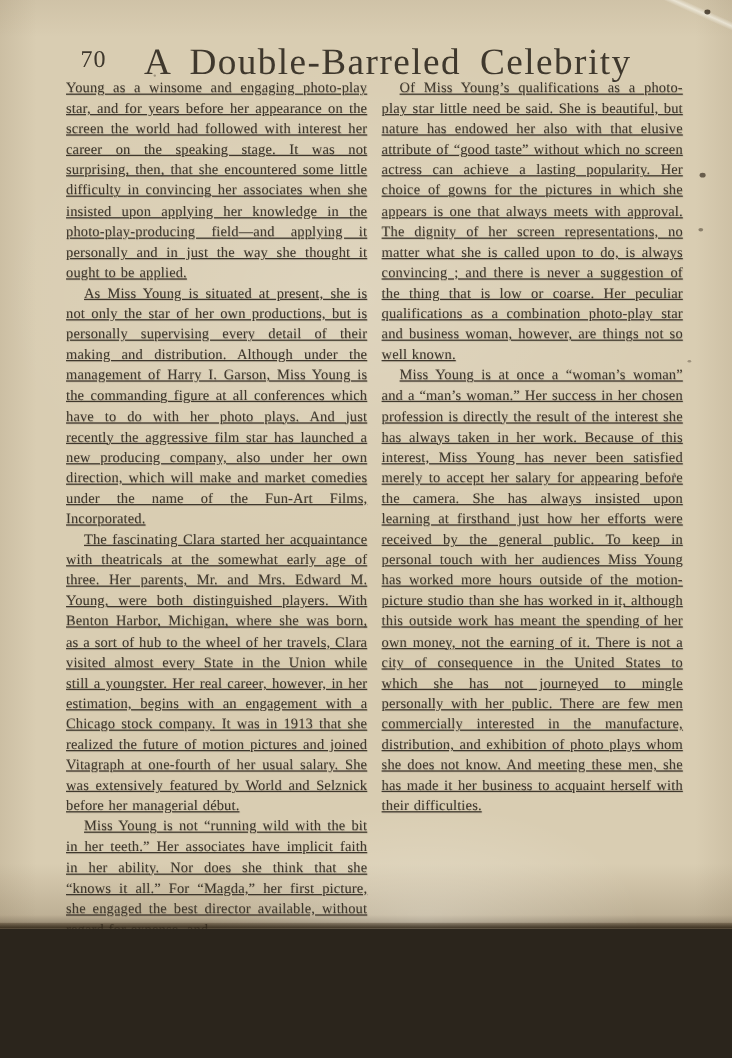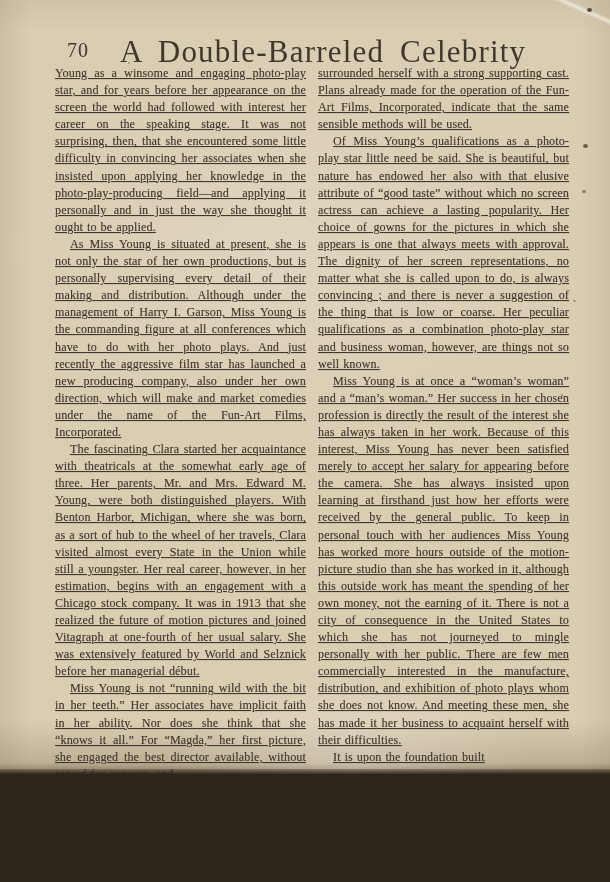--- a/index.html
+++ b/index.html
@@ -84,21 +84,19 @@
   <div class="page-title">A Double-Barreled Celebrity</div>
 
   <div class="columns">
     <div class="col col-left">
         <p>Young as a winsome and engaging photo-play star, and for years before her appearance on the screen the world had followed with interest her career on the speaking stage.  It was not surprising, then, that she encountered some little difficulty in convincing her associates when she insisted upon applying her knowledge in the photo-play-producing field—and applying it personally and in just the way she thought it ought to be applied.</p>
         <p class="indent">As Miss Young is situated at present, she is not only the star of her own productions, but is personally supervising every detail of their making and distribution.  Although under the management of Harry I. Garson, Miss Young is the commanding figure at all conferences which have to do with her photo plays.  And just recently the aggressive film star has launched a new producing company, also under her own direction, which will make and market comedies under the name of the Fun-Art Films, Incorporated.</p>
         <p class="indent">The fascinating Clara started her acquaintance with theatricals at the somewhat early age of three.  Her parents, Mr. and Mrs. Edward M. Young, were both distinguished players.  With Benton Harbor, Michigan, where she was born, as a sort of hub to the wheel of her travels, Clara visited almost every State in the Union while still a youngster.  Her real career, however, in her estimation, begins with an engagement with a Chicago stock company.  It was in 1913 that she realized the future of motion pictures and joined Vitagraph at one-fourth of her usual salary.  She was extensively featured by World and Selznick before her managerial début.</p>
         <p class="indent">Miss Young is not “running wild with the bit in her teeth.”  Her associates have implicit faith in her ability.  Nor does she think that she “knows it all.”  For “Magda,” her first picture, she engaged the best director available, without regard for expense, and</p>
       </div>
     <div class="col col-right">
-        <p>surrounded herself with a strong supporting cast.  Plans already made for the operation of the Fun-Art Films, Incorporated, indicate that the same sensible methods will be used.</p>
         <p class="indent">Of Miss Young’s qualifications as a photo-play star little need be said.  She is beautiful, but nature has endowed her also with that elusive attribute of “good taste” without which no screen actress can achieve a lasting popularity.  Her choice of gowns for the pictures in which she appears is one that always meets with approval.  The dignity of her screen representations, no matter what she is called upon to do, is always convincing ; and there is never a suggestion of the thing that is low or coarse.  Her peculiar qualifications as a combination photo-play star and business woman, however, are things not so well known.</p>
         <p class="indent">Miss Young is at once a “woman’s woman” and a “man’s woman.”  Her success in her chosen profession is directly the result of the interest she has always taken in her work.  Because of this interest, Miss Young has never been satisfied merely to accept her salary for appearing before the camera.  She has always insisted upon learning at firsthand just how her efforts were received by the general public.  To keep in personal touch with her audiences Miss Young has worked more hours outside of the motion-picture studio than she has worked in it, although this outside work has meant the spending of her own money, not the earning of it.  There is not a city of consequence in the United States to which she has not journeyed to mingle personally with her public.  There are few men commercially interested in the manufacture, distribution, and exhibition of photo plays whom she does not know.  And meeting these men, she has made it her business to acquaint herself with their difficulties.</p>
-        <p class="indent">It is upon the foundation built</p>
       </div>
   </div>
 
   <div class="bottom-edge"></div>
 </div>
 
 </body></html>

